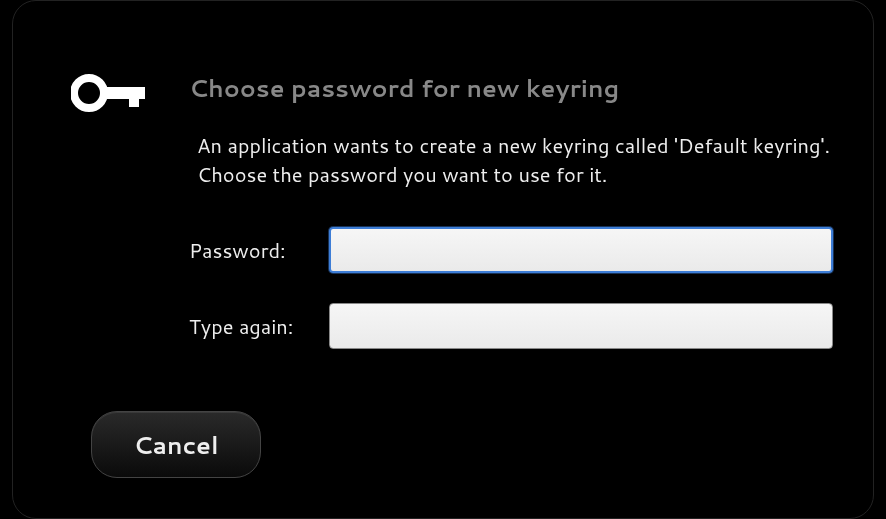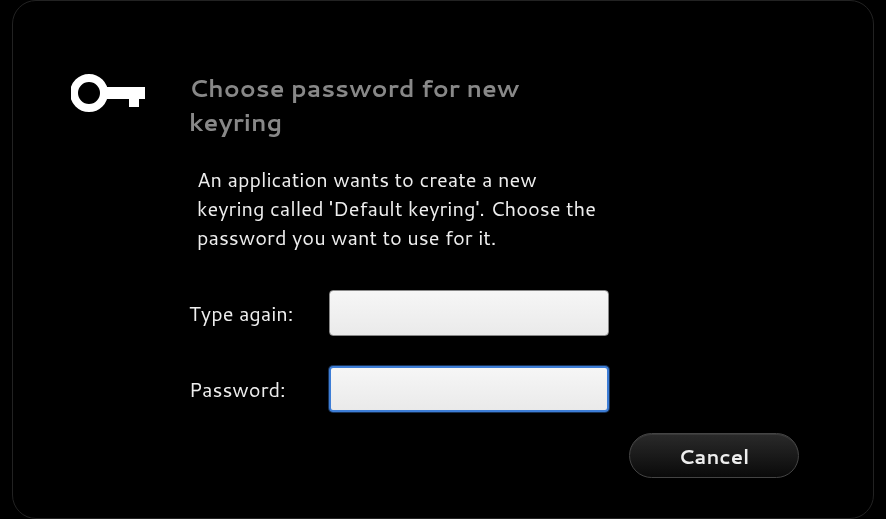--- a/index.html
+++ b/index.html
@@ -35,23 +35,24 @@
     }
     .dialog {
       position: absolute;
       left: 12px;
       top: 0;
       width: 862px;
       height: 519px;
       background: #000;
       border: 1px solid #222;
       border-radius: 24px;
-      padding: 70px 64px 40px 58px;
+      padding: 70px 40px 40px 58px;
       z-index: 1;
       display: flex;
+      flex-direction: column;
     }
     .dialog-body {
       display: flex;
       flex: 1;
     }
     .icon-col {
       width: 100px;
       flex-shrink: 0;
     }
     .content-col {
@@ -100,26 +101,26 @@
     .button-row {
       display: flex;
       justify-content: space-between;
       margin-top: auto;
       padding-top: 20px;
       padding-left: 20px;
       padding-right: 10px;
     }
     .btn {
       min-width: 170px;
-      height: 45px;
+      height: 67px;
       background: linear-gradient(to bottom, #2a2a2a, #0a0a0a);
       border: 1px solid #444;
       border-radius: 26px;
       color: #eee;
-      font-size: 20px;
+      font-size: 24px;
       font-weight: bold;
       cursor: pointer;
       font-family: inherit;
       box-shadow: 0 2px 6px rgba(0,0,0,0.6), inset 0 1px 0 rgba(255,255,255,0.08);
     }
   </style>
 </head>
 <body>
 
 <div class="watermark-shape"></div>
@@ -134,27 +135,27 @@
           <rect x="30" y="16" width="44" height="12" fill="#fff"></rect>
           <rect x="58" y="26" width="10" height="10" fill="#fff"></rect>
         </svg>
       </span>
     </div>
     <div class="content-col">
       <div class="heading">Choose password for new keyring</div>
       <div class="description">An application wants to create a new keyring called 'Default keyring'. Choose the password you want to use for it.</div>
 
       <div class="field-row">
-        <div class="field-label">Type again:</div>
-        <input type="password" class="field-input" value="" style="">
+        <div class="field-label">Password:</div>
+        <input type="password" class="field-input focused" value="" style="">
       </div>
 
       <div class="field-row">
-        <div class="field-label">Password:</div>
-        <input type="password" class="field-input focused" value="" style="">
+        <div class="field-label">Type again:</div>
+        <input type="password" class="field-input" value="" style="">
       </div>
     </div>
   </div>
 
   <div class="button-row">
     <button class="btn">Cancel</button>
   </div>
 </div>
 
 </body></html>

